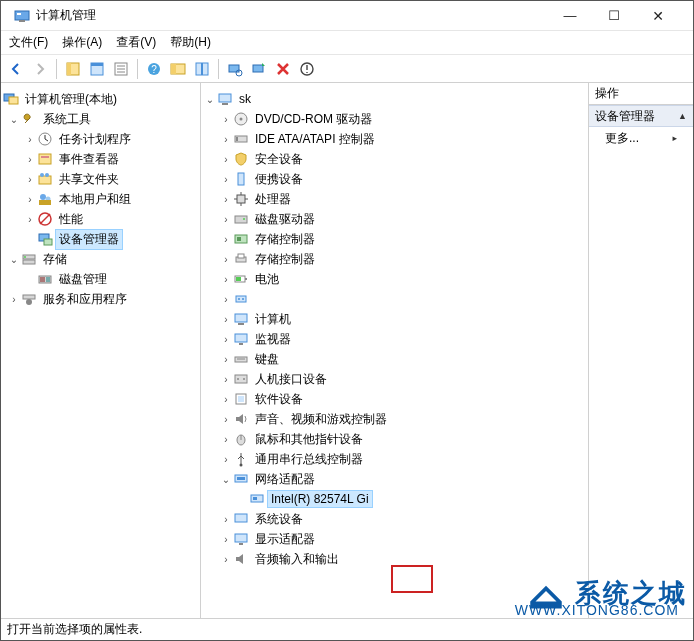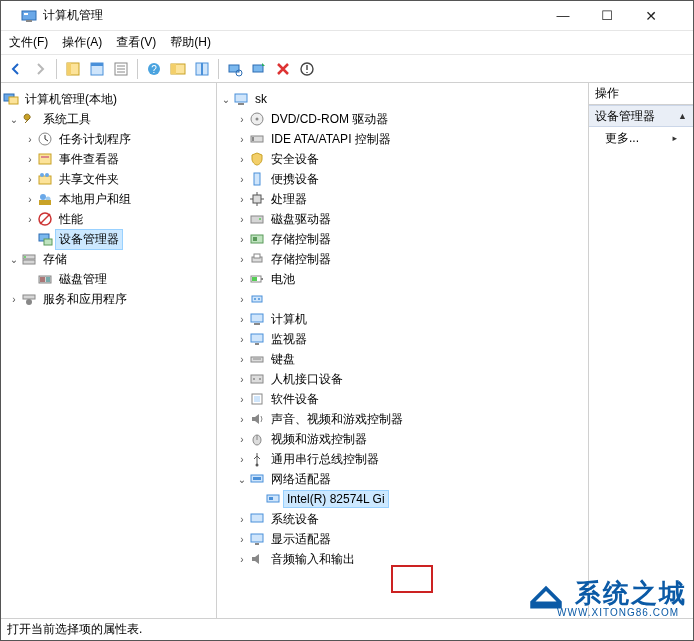--- a/index.html
+++ b/index.html
@@ -1,35 +1,35 @@
 <!DOCTYPE html>
 <html><head>
 <meta charset="utf-8">
 <style>
   * { box-sizing: border-box; font-family: "Microsoft YaHei", "Segoe UI", sans-serif; }
   html, body { margin: 0; padding: 0; width: 694px; height: 641px; background: #fff; overflow: hidden; }
   .window { width: 694px; height: 641px; border: 1px solid #555; display: flex; flex-direction: column; position: relative; }
   
-  .titlebar { height: 30px; display: flex; align-items: center; padding: 0 20px; border-bottom: 1px solid #e6e6e6; }
+  .titlebar { height: 30px; display: flex; align-items: center; padding: 0 13px; border-bottom: 1px solid #e6e6e6; }
   .titlebar .app-icon { width: 16px; height: 16px; margin-right: 6px; }
   .titlebar .title { font-size: 12px; color: #000; flex: 1; }
   .titlebar .wbtns { display: flex; }
   .titlebar .wbtn { width: 44px; height: 28px; display: flex; align-items: center; justify-content: center; font-size: 13px; color: #222; }
   .titlebar .wbtn.close { font-size: 14px; }
   
   .menubar { height: 24px; display: flex; align-items: center; padding: 0 8px; gap: 14px; border-bottom: 1px solid #e6e6e6; }
   .menubar .mi { font-size: 12px; color: #000000; }
   
   .toolbar { height: 28px; display: flex; align-items: center; padding: 0 4px; gap: 2px; border-bottom: 1px solid #d0d0d0; }
   .toolbar .tb { width: 22px; height: 22px; display: flex; align-items: center; justify-content: center; }
   .toolbar .sep { width: 1px; height: 20px; background: #ccc; margin: 0 3px; }
   .tb svg { width: 16px; height: 16px; }
   
   .body { flex: 1; display: flex; min-height: 0; }
-  .left-pane { width: 216px; border-right: 1px solid #d0d0d0; overflow: hidden; padding-top: 6px; }
+  .left-pane { width: 200px; border-right: 1px solid #d0d0d0; overflow: hidden; padding-top: 6px; }
   .mid-pane { flex: 1; border-right: 1px solid #d0d0d0; overflow: hidden; padding-top: 6px; position: relative; }
   .right-pane { width: 104px; display: flex; flex-direction: column; }
   
   .tree { font-size: 12px; color: #000; }
   .node { display: flex; align-items: center; height: 20px; white-space: nowrap; }
   .node .arrow { width: 14px; height: 14px; display: flex; align-items: center; justify-content: center; color: #555; font-size: 10px; }
   .node .arrow.none { visibility: hidden; }
   .node .ico { width: 16px; height: 16px; margin: 0 3px 0 0; display:flex; align-items:center; justify-content:center; }
   .node.sel .label { background: #cce8ff; outline: 1px solid #99d1ff; }
   .node .label { padding: 1px 3px; }
@@ -40,21 +40,21 @@
   .right-pane .item { height: 22px; display:flex; align-items:center; justify-content:space-between; padding: 0 16px 0 16px; font-size: 12px; }
   
   .statusbar { height: 22px; border-top: 1px solid #d0d0d0; display: flex; align-items: center; padding: 0 6px; font-size: 12px; }
   
   .context-menu { position:absolute; background:#fff; border:1px solid #bdbdbd; box-shadow: 3px 3px 6px rgba(0,0,0,.2); padding: 4px 2px; font-size:12px; }
   .context-menu .cmi { height: 22px; display:flex; align-items:center; padding: 0 14px; white-space:nowrap; }
   .context-menu .csep { height:1px; background:#ddd; margin: 4px 6px; }
   
   .watermark { position:absolute; right:6px; bottom:24px; display:flex; align-items:center; gap:8px; pointer-events:none; }
   .watermark .txt { font-size: 26px; font-weight: 700; color:#0b5aa6; letter-spacing: 2px; }
-  .watermark .sub { position:absolute; right:8px; bottom:-2px; font-size:10px; color:#0b5aa6; letter-spacing:1px; }
+  .watermark .sub { position:absolute; right:8px; bottom:-2px; font-size:14px; color:#0b5aa6; letter-spacing:1px; }
   .wm-icon svg { width:42px; height:42px; }
   .partial-btn { position:absolute; left:390px; top:564px; width:42px; height:28px; border:2px solid #c22; background:#fff; }
 </style>
 </head>
 <body>
 
 <div class="window">
 
   <div class="titlebar">
     <span class="app-icon">
@@ -481,21 +481,21 @@
           </div>
         <div class="node">
             <span class="indent" style="width:18px"></span>
             <span class="arrow">›</span>
             <span class="ico">
               <svg viewBox="0 0 16 16">
                 <ellipse cx="8" cy="9" rx="4" ry="5" fill="#ddd" stroke="#888"></ellipse>
                 <line x1="8" y1="4" x2="8" y2="9" stroke="#888"></line>
               </svg>
             </span>
-            <span class="label">视频和游戏控制器</span>
+            <span class="label">鼠标和其他指针设备</span>
           </div>
         <div class="node">
             <span class="indent" style="width:18px"></span>
             <span class="arrow">›</span>
             <span class="ico">
               <svg viewBox="0 0 16 16">
                 <path d="M8 2 V14 M8 5 L5 8 M8 5 L11 8" stroke="#555" fill="none"></path>
                 <circle cx="8" cy="14" r="1.5" fill="#555"></circle>
               </svg>
             </span>

